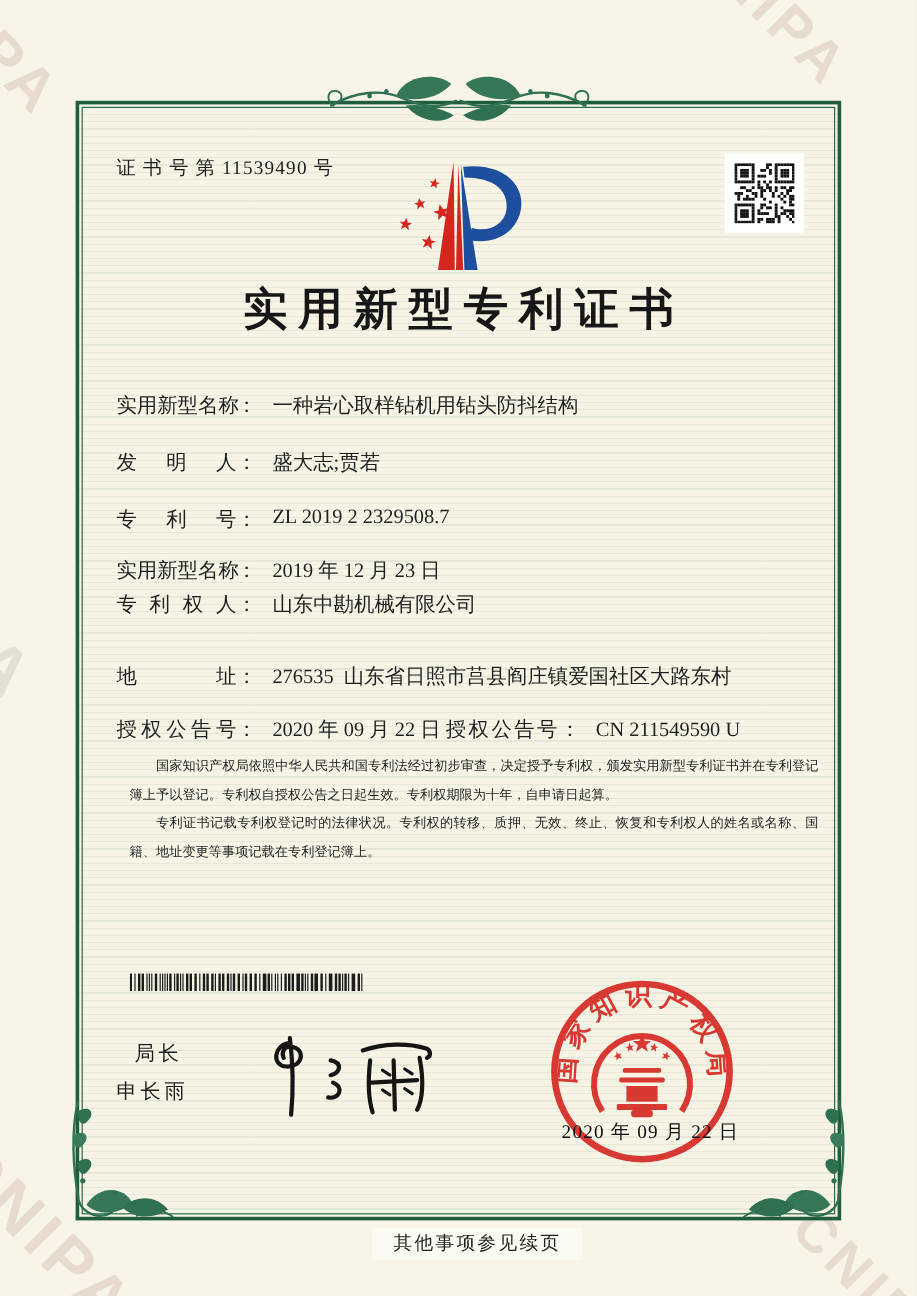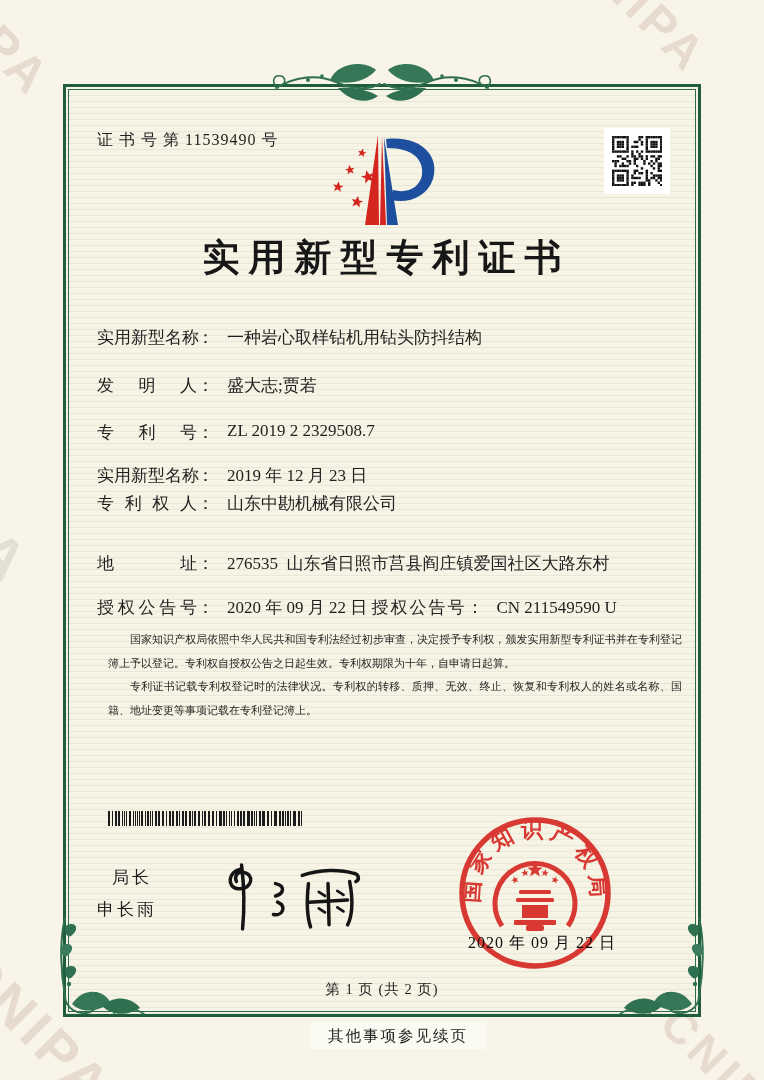--- a/index.html
+++ b/index.html
@@ -465,16 +465,15 @@
       <rect x="69" y="82" width="32" height="4" rx="1.5"></rect>
       <rect x="66" y="90" width="38" height="4" rx="1.5"></rect>
       <rect x="72" y="97" width="26" height="13"></rect>
       <rect x="64" y="112" width="42" height="5" rx="1"></rect>
       <path d="M52,118 A40,40 0 1 1 118,118" fill="none" stroke="#d5251f" stroke-width="5"></path>
       <rect x="76" y="117" width="18" height="6" rx="2"></rect>
     </g>
   </svg>
   <div class="abs seal-date">2020 年 09 月 22 日</div>
 
-  <div class="abs page-num">第 1 页 (共 2 页)</div>
   <div class="abs cont-note"><span>其他事项参见续页</span></div>
 
 </div>
 
 </body></html>

